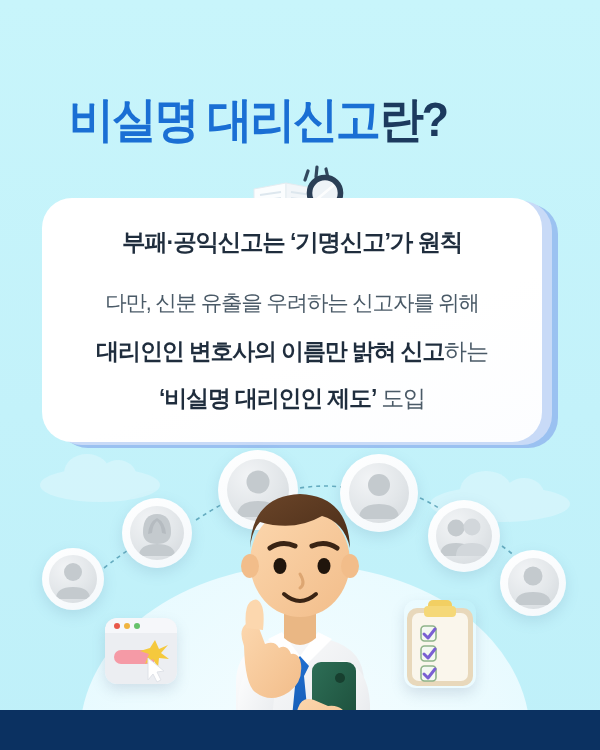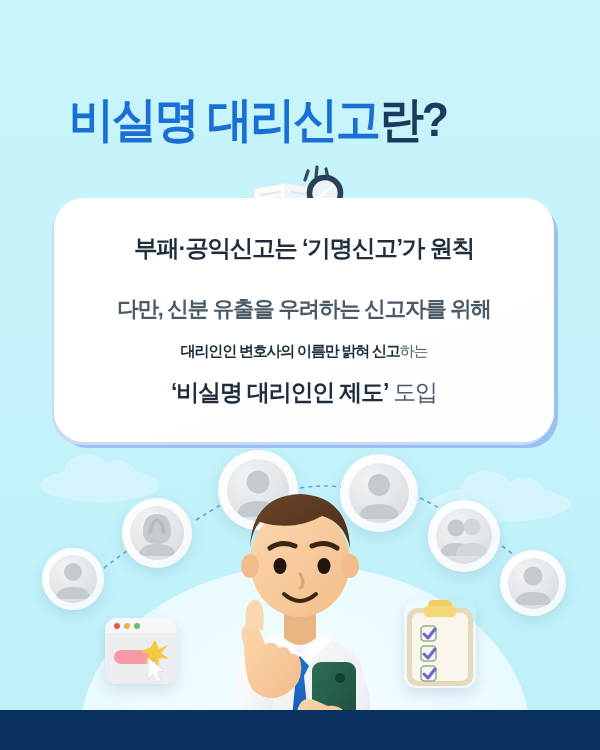--- a/index.html
+++ b/index.html
@@ -46,32 +46,32 @@
   .card-stack { position:absolute; top:198px; left:42px; width:520px; height:250px; }
   .card-shadow-2 {
     position:absolute; left:16px; top:6px; width:500px; height:244px;
     background:#93b8ee; border-radius:30px; opacity:.85;
   }
   .card-shadow-1 {
     position:absolute; left:10px; top:3px; width:500px; height:244px;
     background:#c8daf7; border-radius:30px;
   }
   .card {
-    position:absolute; left:12px; top:0; width:500px; height:244px;
+    position:absolute; left:0; top:0; width:500px; height:244px;
     background:linear-gradient(160deg,#ffffff 0%,#ffffff 60%,#fcfdff 100%);
     border-radius:30px;
     display:flex; flex-direction:column;
     align-items:center; justify-content:center;
     padding:14px 18px;
     gap:8px;
   }
   .card-line { white-space:nowrap; line-height:1.48; letter-spacing:-1.2px; }
   .l1 { font-size:23.5px; font-weight:bold; color:#1f2d3d; }
-  .l2 { font-size:21.5px; font-weight:bold; color:#4a5a67; margin-top:21px; }
-  .l3 { font-size:15px; margin-top:6px;text-align:center; }
+  .l2 { font-size:21.5px; font-weight:normal; color:#4a5a67; margin-top:21px; }
+  .l3 { font-size:23px; margin-top:6px;text-align:center; }
   .l4 { font-size:23px; margin-top:5px; }
   .strong { font-weight:bold; color:#1f2d3d; }
   .light  { font-weight:normal; color:#4a5a67; }
 
   
   .scene { position:absolute; left:0; top:440px; width:600px; height:310px; overflow:hidden; }
 
   .cloud { position:absolute; background:#d9f6fc; border-radius:50%; opacity:.75; }
   .cloud.c1 { left:40px;  top:28px; width:120px; height:34px; }
   .cloud.c1:before, .cloud.c1:after {

